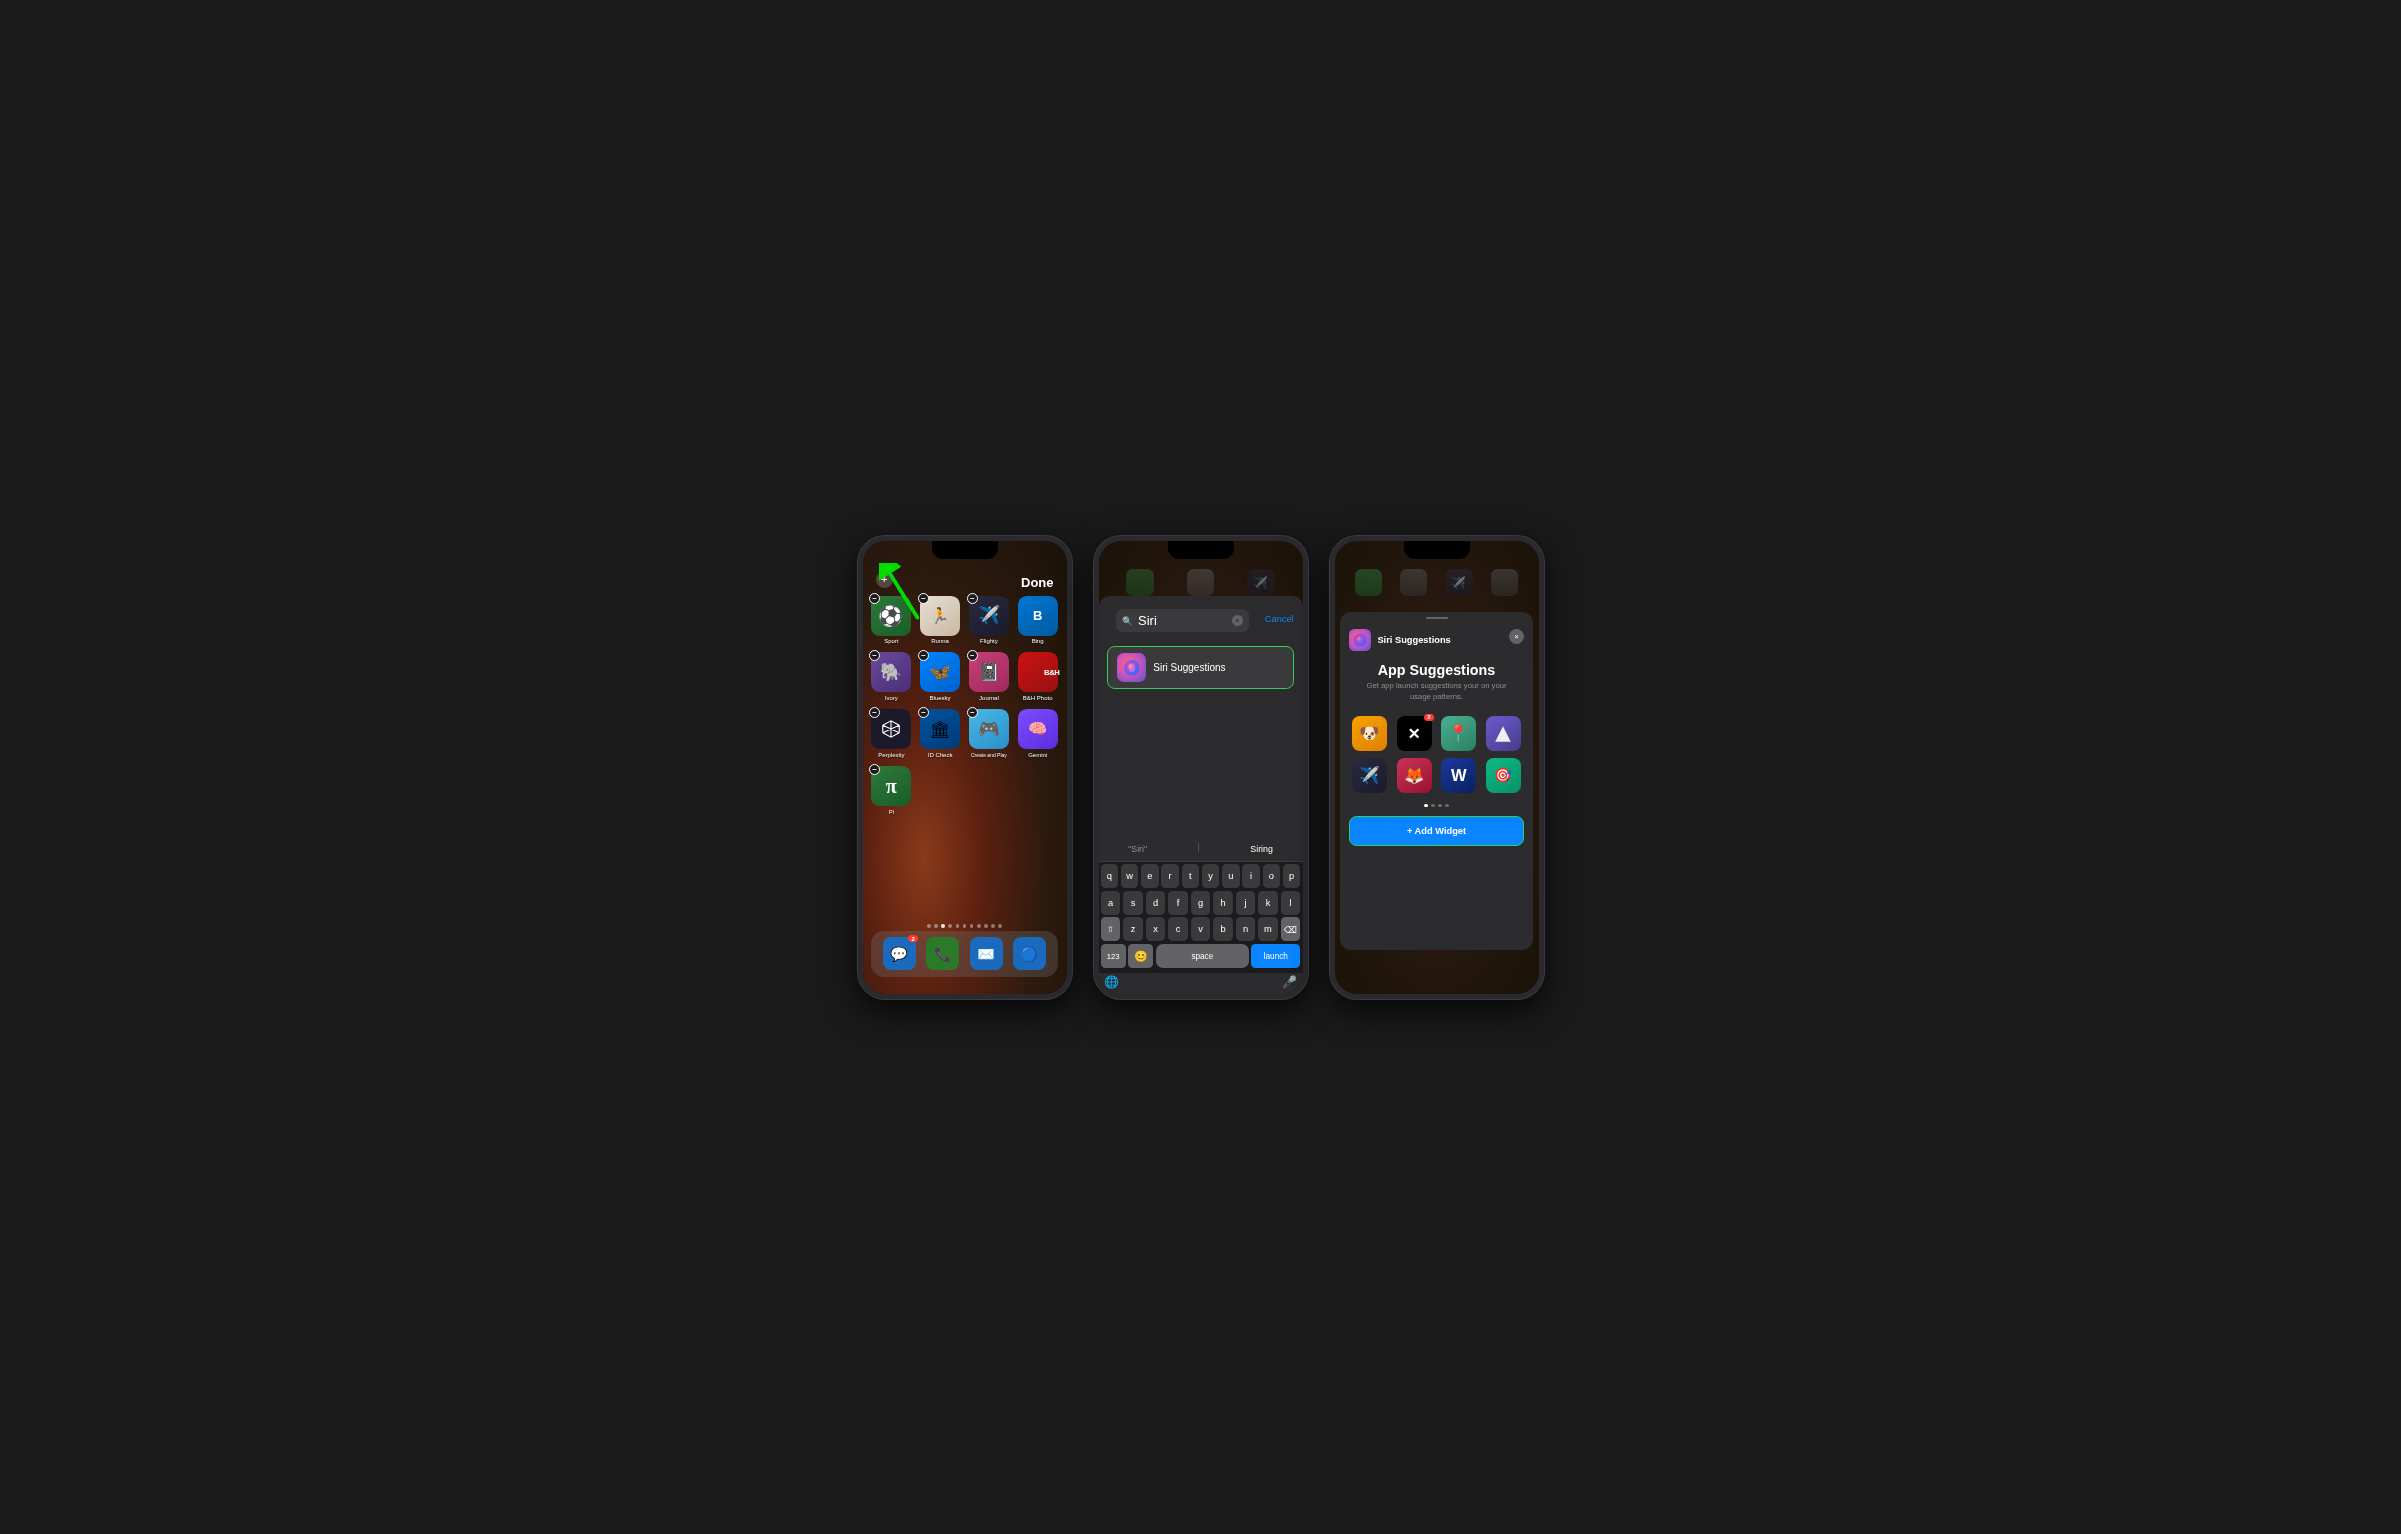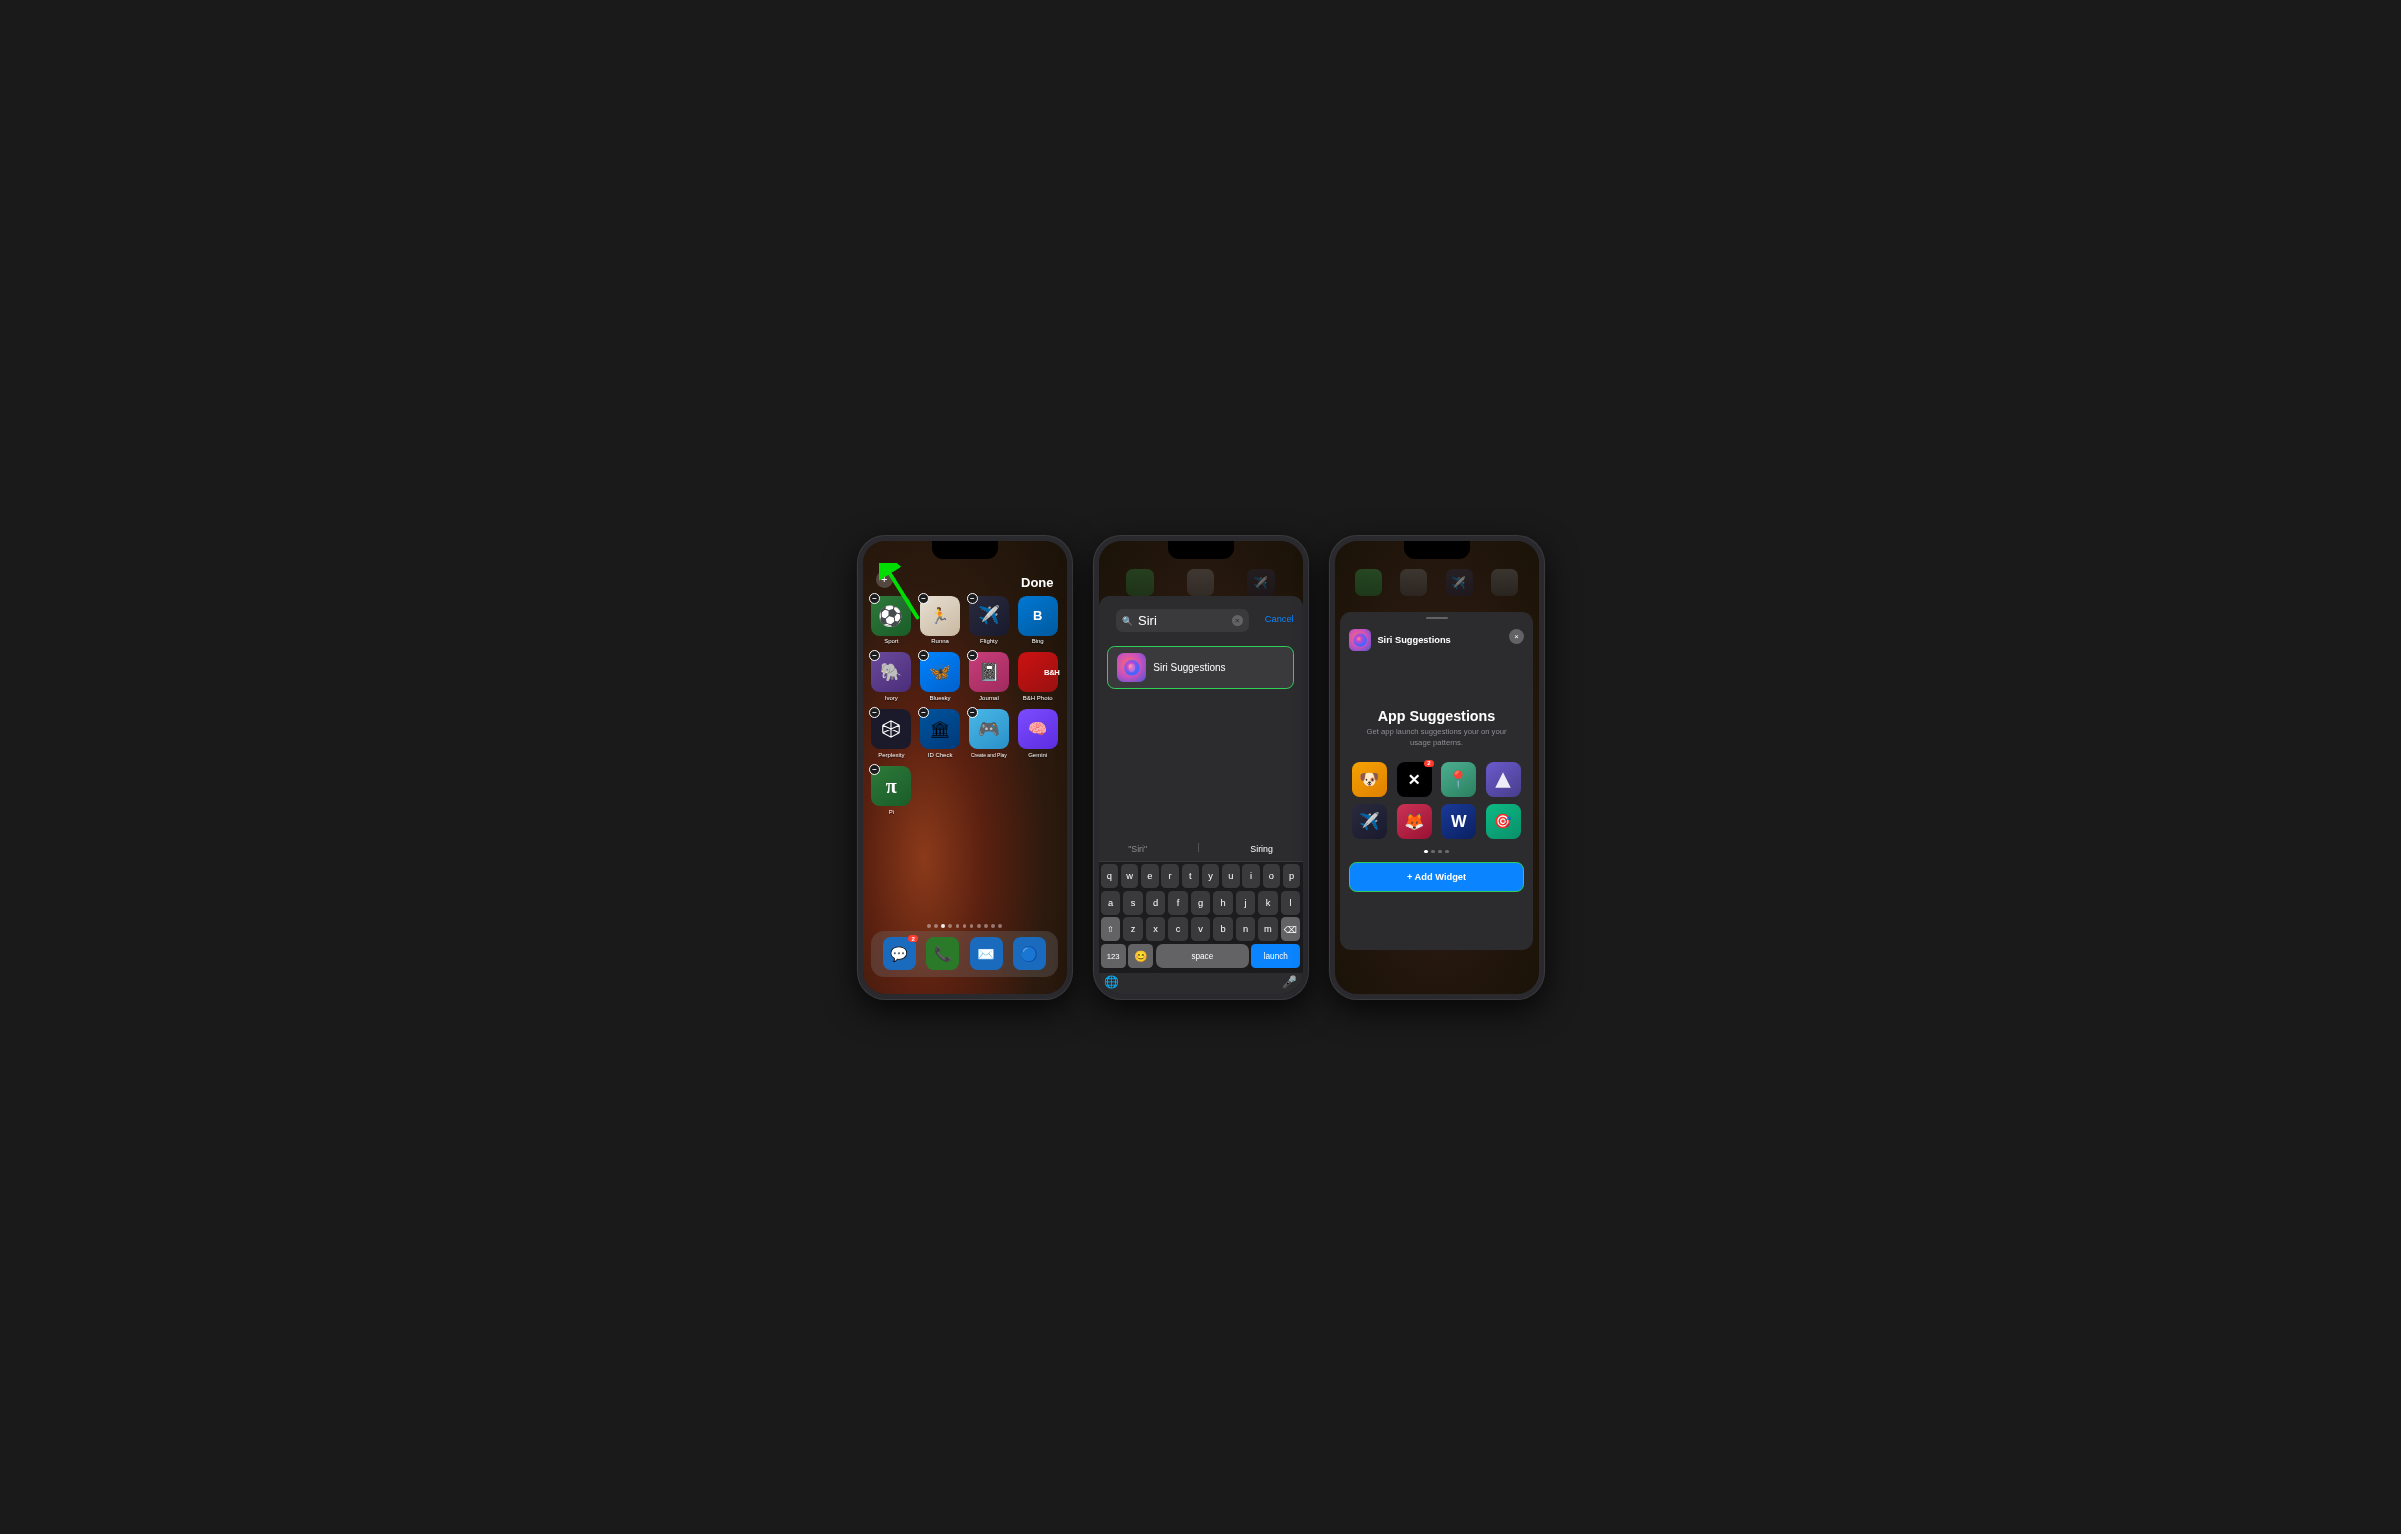--- a/index.html
+++ b/index.html
@@ -431,21 +431,20 @@
       color: white;
       font-size: 7.7px;
     }
 
     .widget-app-suggestions-title {
       color: white;
       font-size: 14.3px;
       font-weight: 700;
       text-align: center;
       padding: 4.4px 11px 3.3px;
-      margin-top: 46px;
     }
 
     .widget-subtitle {
       color: #8e8e93;
       font-size: 7.7px;
       text-align: center;
       padding: 0 16.5px 8.8px;
       line-height: 1.4;
     }
 

